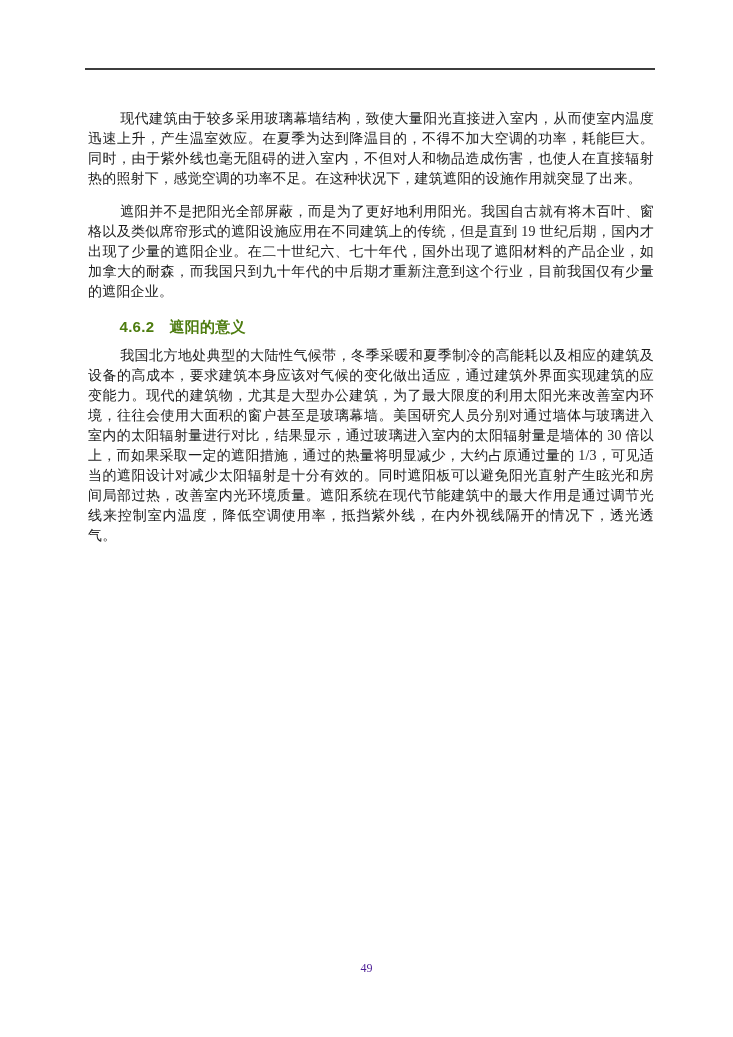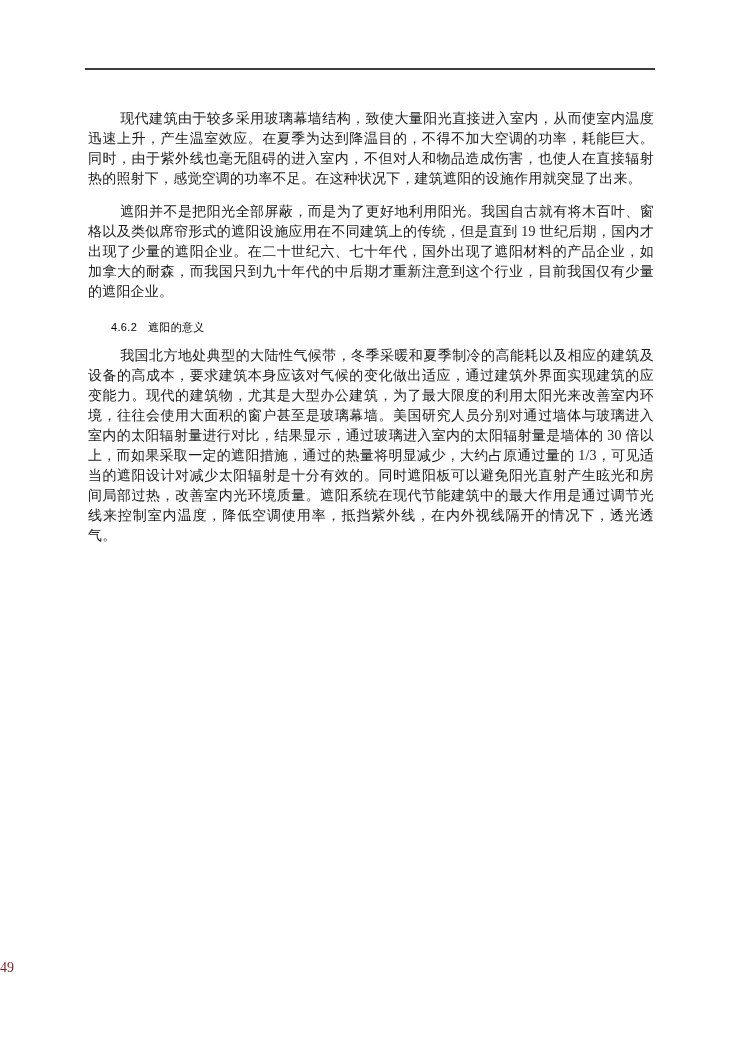--- a/index.html
+++ b/index.html
@@ -38,38 +38,39 @@
     margin-top: 25px;
   }
   .body-para {
     text-indent: 2.3em;
   }
   .body-para.spaced {
     margin-bottom: 13px;
   }
   .section-heading {
     font-family: "Liberation Sans", "DejaVu Sans", sans-serif;
-    font-size: 11px;
-    font-weight: 400;
-    color: #000000;
+    font-size: 15px;
+    font-weight: 700;
+    color: #4d7c0f;
     margin: 15px 0 9px 0;
     padding-left: 2.1em;
     letter-spacing: 0.3px;
   }
   .section-heading .sec-num {
     margin-right: 1em;
   }
   .page-footer {
     position: absolute;
     left: 0;
     top: 959px;
     width: 100%;
-    font-size: 14px;
+    text-align: center;
+    font-size: 12px;
     line-height: 18px;
-    color: #7f1d1d;
+    color: #4c1d95;
     font-family: "Liberation Serif", "DejaVu Serif", serif;
   }
 </style>
 </head>
 <body>
 
 <div class="page">
 
   <div class="header-rule"></div>
 

